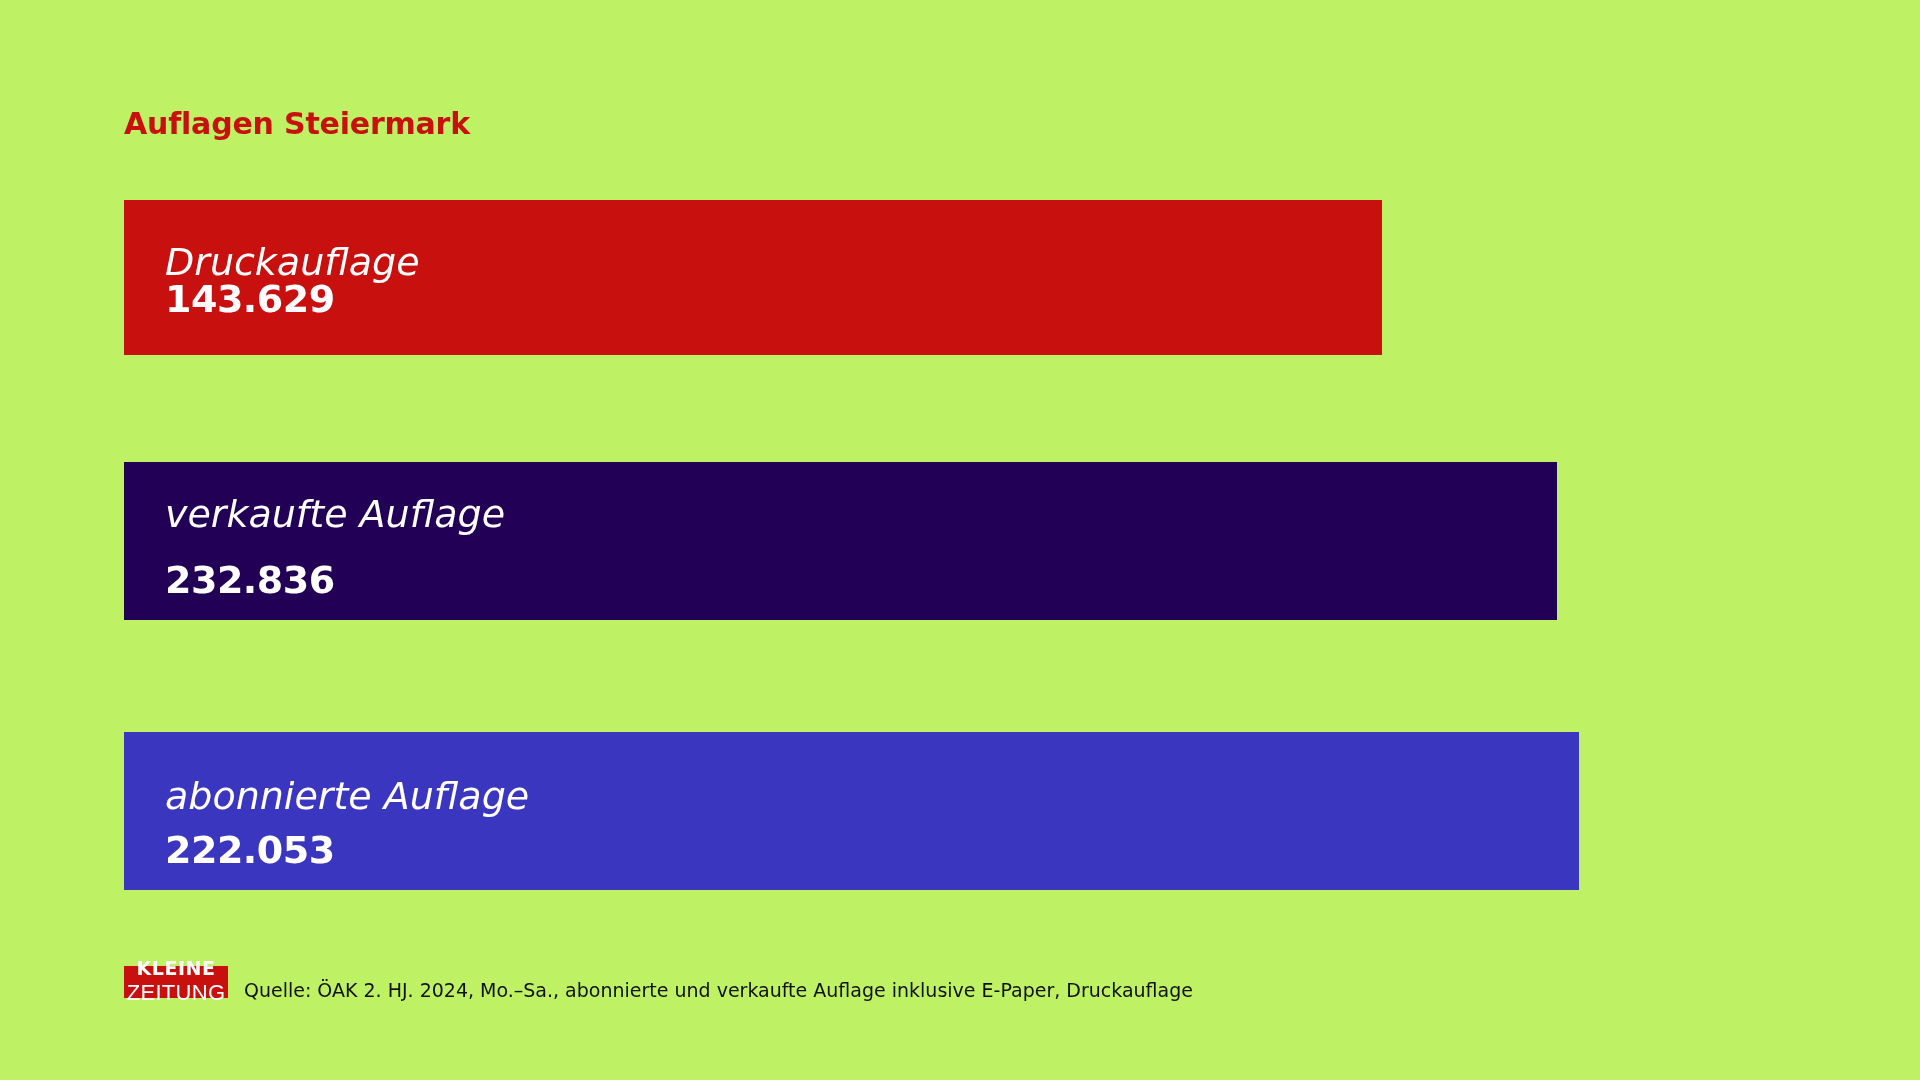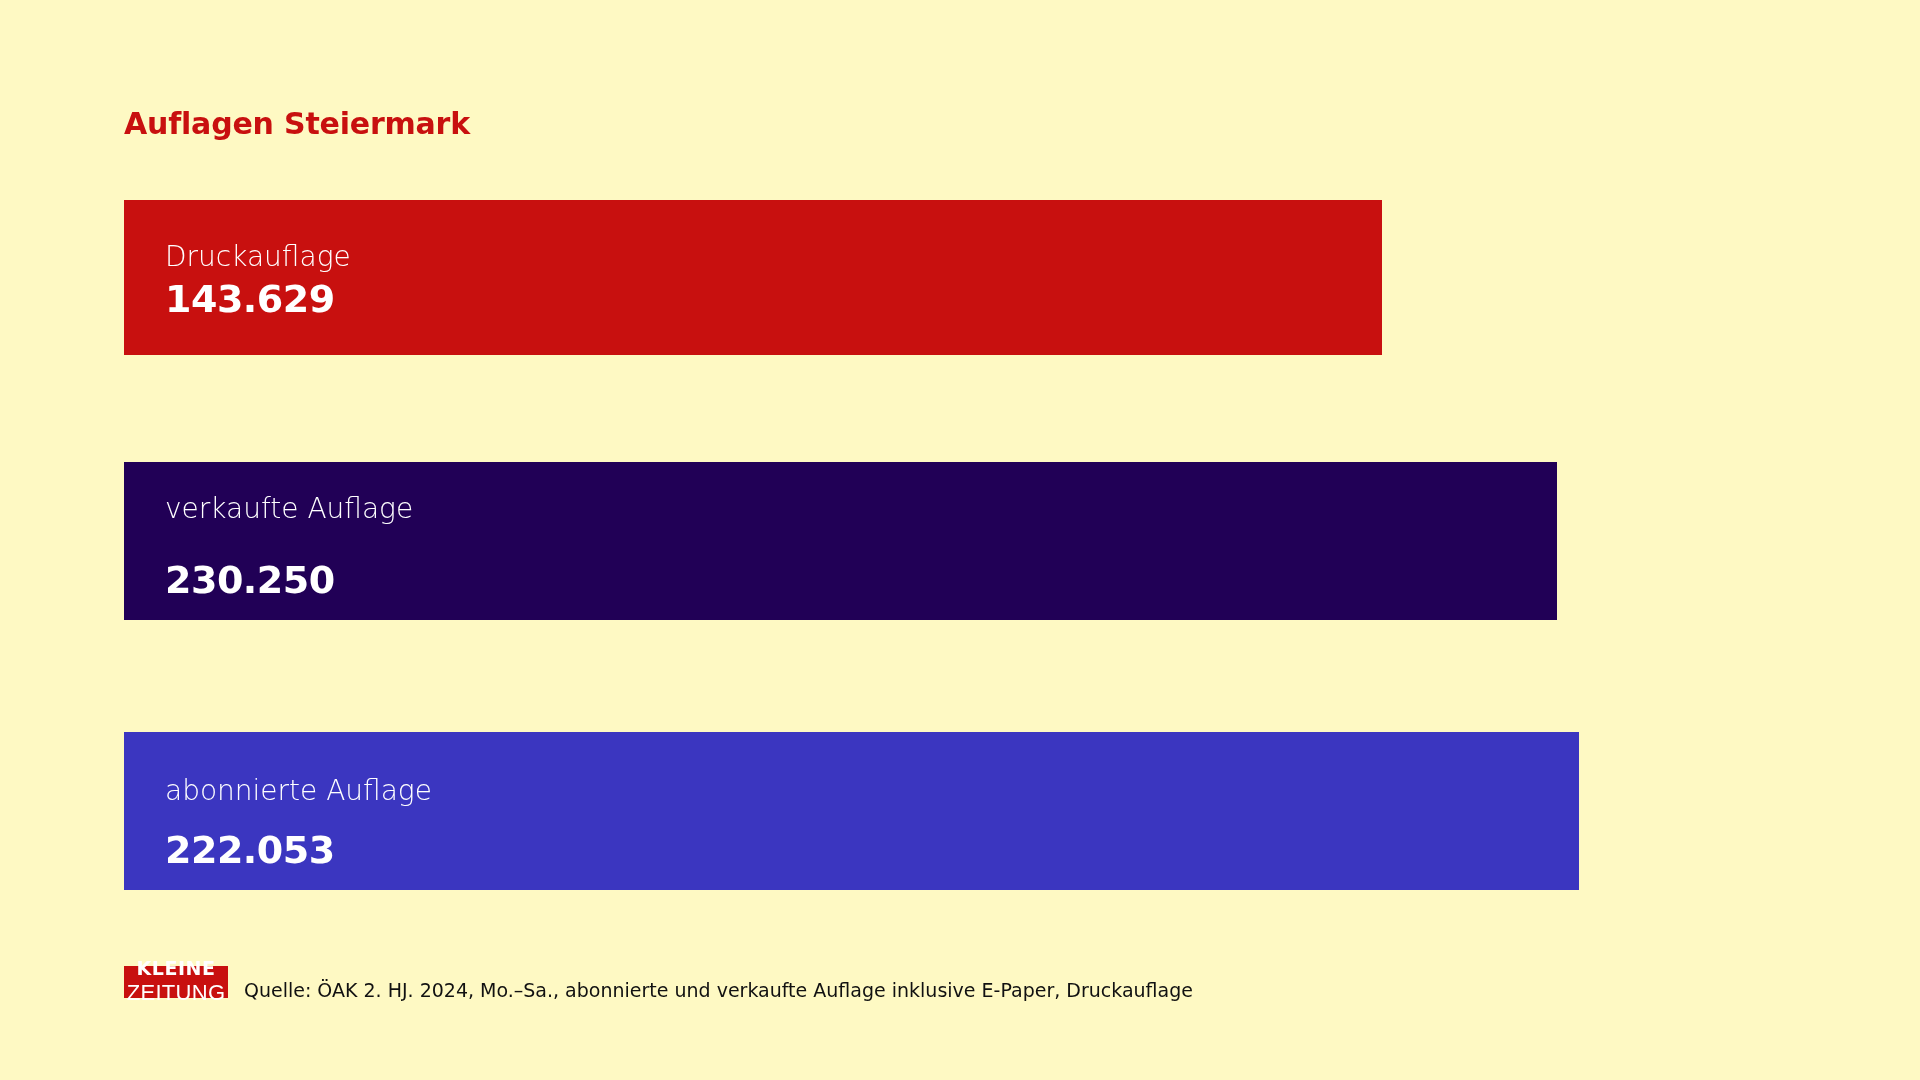--- a/index.html
+++ b/index.html
@@ -14,21 +14,21 @@
     overflow: hidden;
     position: relative;
   }
 
   #infographic {
     position: absolute;
     left: 0;
     top: 0;
     width: 1920px;
     height: 1080px;
-    background: #fef9c3;
+    background: #bef264;
   }
 
   
   #chart-title {
     position: absolute;
     left: 124px;
     top: 106px;
     font-size: 30px;
     font-weight: 700;
     letter-spacing: -0.2px;
@@ -40,26 +40,27 @@
   
   .bar {
     position: absolute;
     left: 124px;
     box-sizing: border-box;
     overflow: hidden;
   }
   .bar-label {
     position: absolute;
     left: 41px;
-    font-size: 28px;
+    font-size: 38px;
     font-weight: 300;
     color: #ffffff;
     white-space: nowrap;
     line-height: 1;
     font-family: "DejaVu Sans", sans-serif;
+    font-style: italic;
   }
   .bar-value {
     position: absolute;
     left: 41px;
     font-size: 38px;
     font-weight: 700;
     color: #ffffff;
     white-space: nowrap;
     line-height: 1;
     letter-spacing: -0.5px;
@@ -156,21 +157,21 @@
 
   <div id="chart-title">Auflagen Steiermark</div>
 
   <div class="bar" id="bar-druckauflage">
     <span class="bar-label">Druckauflage</span>
     <span class="bar-value">143.629</span>
   </div>
 
   <div class="bar" id="bar-verkaufte">
     <span class="bar-label">verkaufte Auflage</span>
-    <span class="bar-value">230.250</span>
+    <span class="bar-value">232.836</span>
   </div>
 
   <div class="bar" id="bar-abonnierte">
     <span class="bar-label">abonnierte Auflage</span>
     <span class="bar-value">222.053</span>
   </div>
 
   <div id="footer">
     <div id="brand-logo">
       <span class="logo-kleine">KLEINE</span>

